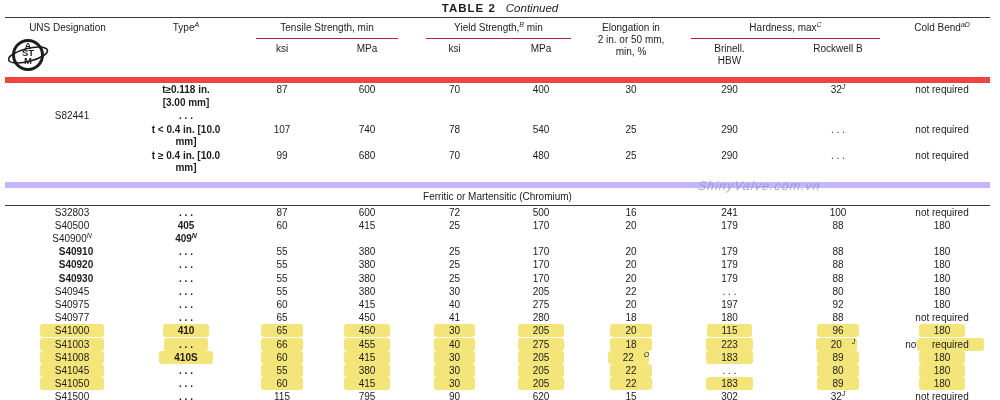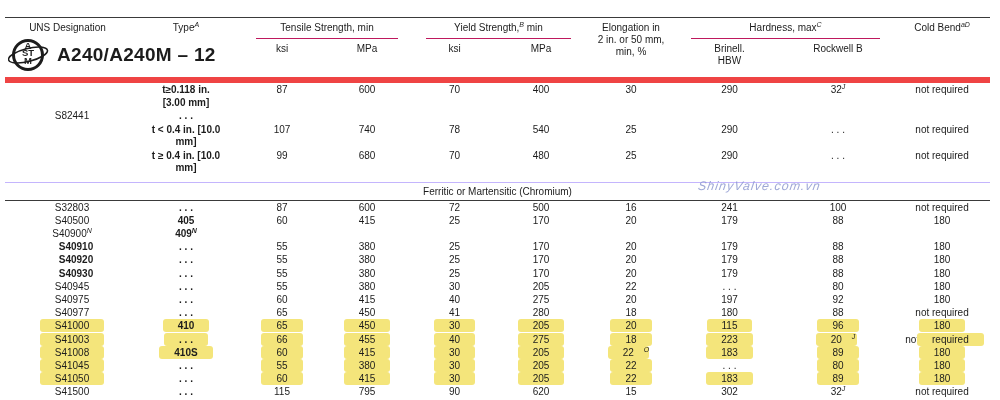--- a/index.html
+++ b/index.html
@@ -28,21 +28,21 @@
 
   tbody td{
     text-align:center; vertical-align:top; padding:0; line-height:13.2px;
   }
   td.uns{text-align:center; padding-left:9px;}
   td.uns.ind{padding-left:17px;font-weight:bold;}
   td.typec{white-space:pre-line;font-weight:bold;}
   tr.s1 td{line-height:12.5px; padding-top:1px;}
   tr.s1-last td{padding-bottom:7px;}
   tr.divider td{
-    border-top:1px solid #c4b5fd; border-bottom:1px solid #3a3a3a;
+    border-top:6px solid #c4b5fd; border-bottom:1px solid #3a3a3a;
     text-align:center; padding:3px 0; line-height:11px;
   }
   .hl{
     background:var(--hl,#f4e57b);
     padding:1px 15px; margin:0 -5px; border-radius:3px;
     box-decoration-break:clone;
   }
   .badge{
     position:absolute; left:8px; top:36px; display:flex; align-items:center; gap:7px;
   }
@@ -51,20 +51,23 @@
     position:absolute; left:698px; top:179px; font-size:12.5px; font-style:italic;
     color:var(--wm,#8f9ad0); letter-spacing:1px; transform:skewX(-8deg);
     opacity:0.85; white-space:nowrap;
   }
 </style>
 </head>
 <body>
 
 <div class="page">
 
+  <div class="title">
+    <span class="bold">TABLE 2</span><span class="ital">Continued</span>
+  </div>
 
   <table class="tbl">
     <colgroup>
       <col style="width:125px">
         <col style="width:112px">
         <col style="width:80px">
         <col style="width:90px">
       <col style="width:85px">
         <col style="width:88px">
         <col style="width:92px">
@@ -355,18 +358,17 @@
   </table>
 
   <div class="badge">
     <svg width="42" height="38" viewBox="0 0 42 38">
       <circle cx="20" cy="19" r="14.5" fill="none" stroke="#1c1c1c" stroke-width="3"></circle>
       <ellipse cx="20" cy="19" rx="20" ry="6.5" fill="none" stroke="#1c1c1c" stroke-width="1.6" transform="rotate(-14 20 19)"></ellipse>
       <text x="20" y="13" text-anchor="middle" font-family="Liberation Sans, sans-serif" font-size="9.5" font-weight="bold" fill="#1c1c1c">A</text>
       <text x="20" y="20" text-anchor="middle" font-family="Liberation Sans, sans-serif" font-size="9.5" font-weight="bold" fill="#1c1c1c">ST</text>
       <text x="20" y="28" text-anchor="middle" font-family="Liberation Sans, sans-serif" font-size="9.5" font-weight="bold" fill="#1c1c1c">M</text>
     </svg>
-    <span class="code">A240/A240M – 12</span>
   </div>
 
   <div class="watermark">ShinyValve.com.vn</div>
 
 </div>
 
 </body></html>

